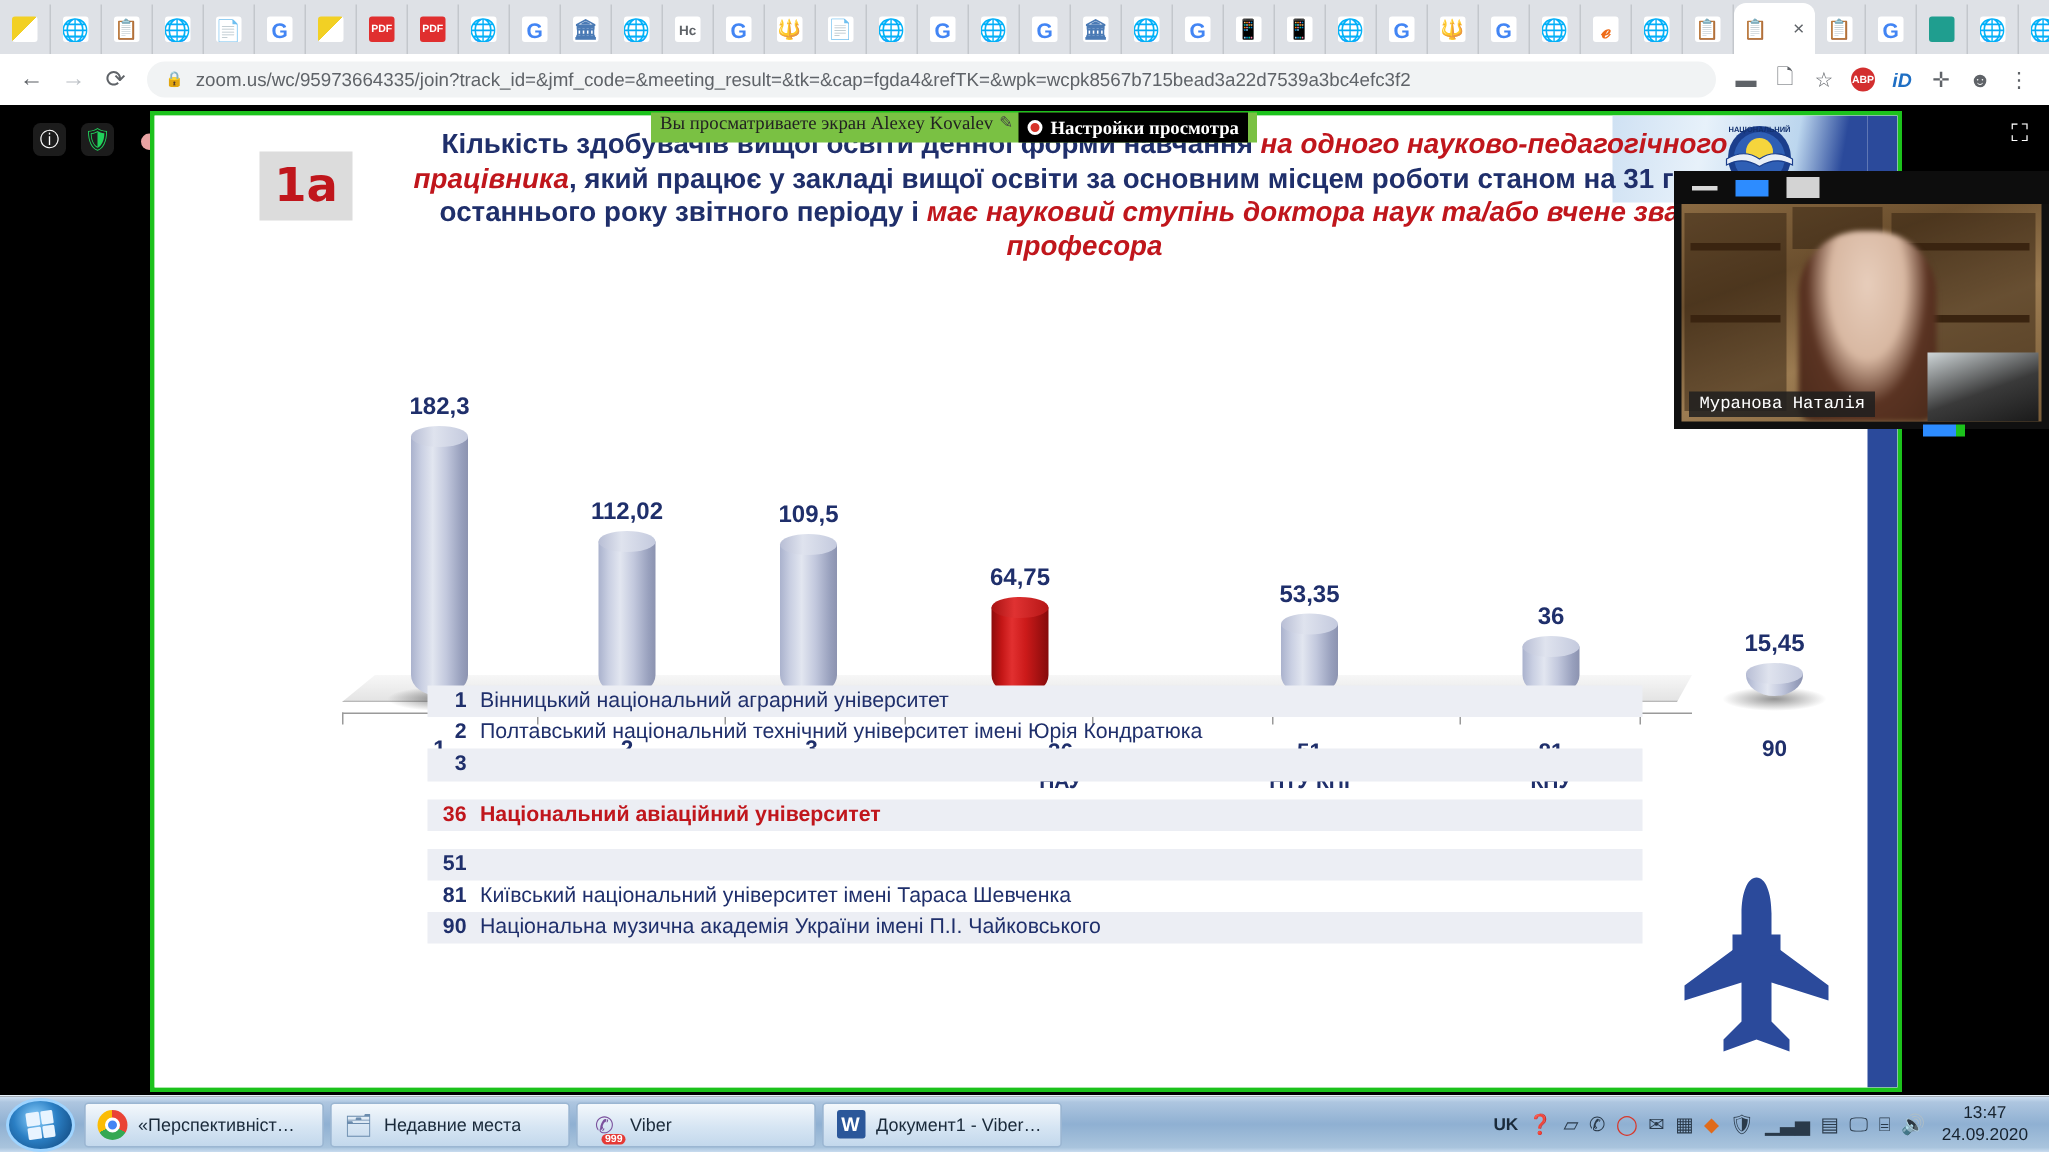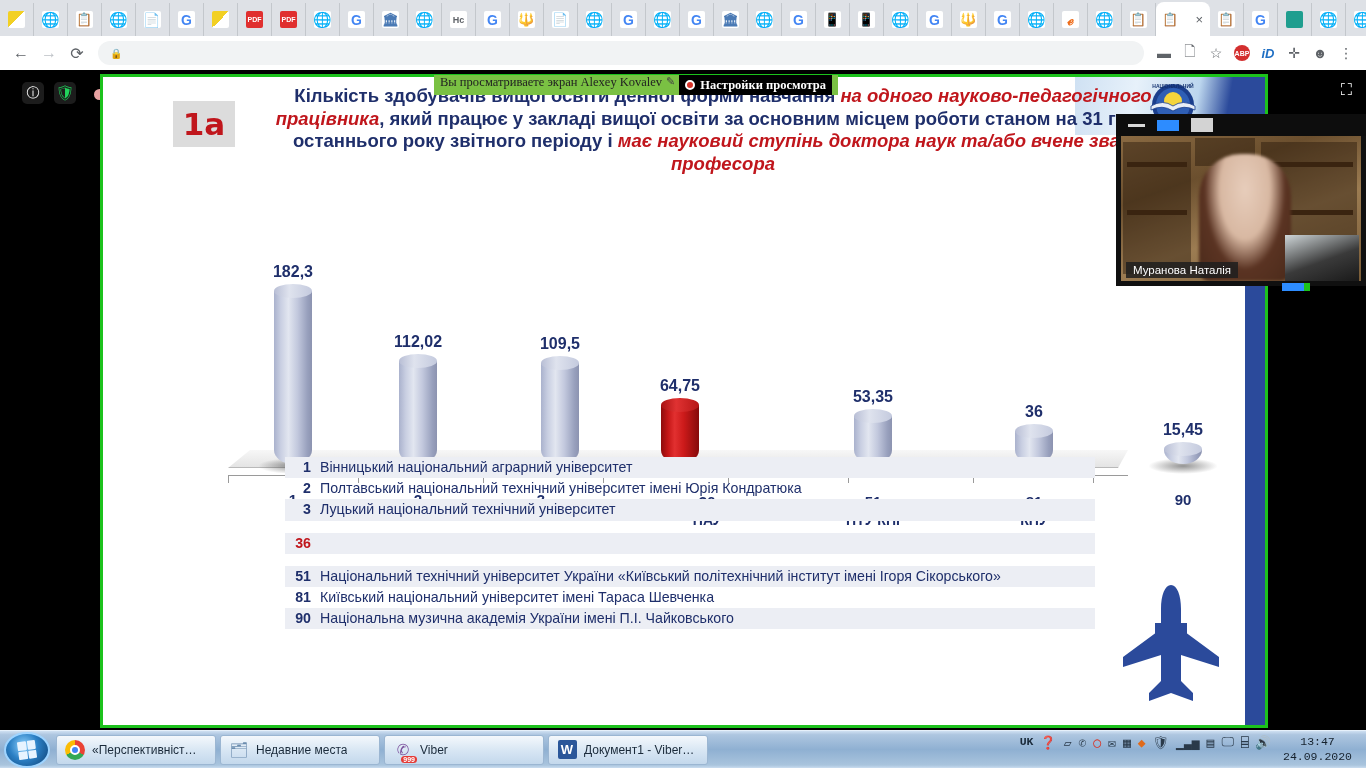--- a/index.html
+++ b/index.html
@@ -222,21 +222,21 @@
     border-radius: 42px 42px 10px 10px;
     filter: blur(1.6px);
   }
   .person2 {
     position:absolute; right: 2px; bottom: 0; width: 74px; height: 46px;
     background: linear-gradient(160deg,#cfd6d8,#3a3a3a 55%,#1a1a1a);
   }
   .vname {
     position: absolute; left: 5px; bottom: 3px;
     background: rgba(30,30,30,.85); color: #fff;
-    font-family: Liberation Sans, sans-serif; font-size: 11.5px;
+    font-family: Liberation Mono, monospace; font-size: 11.5px;
     padding: 2px 7px;
   }
   .vaccent { position:absolute; right: 62px; bottom: -5px; width: 22px; height: 8px; background: #2d8cff; }
   .vaccent2 { position:absolute; right: 56px; bottom: -5px; width: 6px; height: 8px; background: #1cc21c; }
 
   
   .taskbar {
     position: absolute; left: 0; right: 0; bottom: 0; height: 38px;
     background: linear-gradient(#cfe0f2 0%,#aec6e0 10%,#8fb0d2 50%,#a9c4dd 92%,#c9dcef 100%);
     border-top: 1px solid #e6f0fa;
@@ -268,21 +268,21 @@
   .ic-chrome::after { content:''; position:absolute; left:5px; top:5px; width:10px; height:10px;
     border-radius:50%; background:#4285f4; border:2px solid #fff; box-sizing:border-box;}
   .ic-folder { background:#f6d98a; border:1px solid #d9b45c; border-radius:2px; }
   .ic-viber { color:#7b519d; font-size: 17px; position:relative; }
   .ic-viber .cnt { position:absolute; right:-4px; bottom:-3px; background:#e53935; color:#fff;
     font-size:7px; border-radius:7px; padding:0 2px; font-weight:bold; }
   .ic-word { background:#2b579a; color:#fff; font-weight:bold; font-size:13px; border-radius:2px;
     width:19px;height:19px;display:flex;align-items:center;justify-content:center; }
   .ic-recent { color:#6b8cae; font-size: 15px; }
 
-  .tray { margin-left: auto; display: flex; align-items: flex-start; gap: 7px; padding-right: 6px; font-family: Liberation Mono, monospace; }
+  .tray { margin-left: auto; display: flex; align-items: center; gap: 7px; padding-right: 6px; }
   .tray .lang { font-size: 11.5px; color:#1a2a3a; font-weight: 600; }
   .tray .ti { font-size: 13px; color:#2a3a4a; display:flex; align-items:center; }
   .clock { text-align: center; font-size: 11.5px; color:#16222e; line-height: 1.25; padding: 0 8px 0 4px; }
 </style>
 </head>
 <body>
 
 <div class="browser">
 
   <div class="tabstrip">
@@ -411,20 +411,21 @@
       </div>
 
   </div>
 
   <div class="toolbar">
     <div class="navbtn">←</div>
     <div class="navbtn dim">→</div>
     <div class="navbtn">⟳</div>
     <div class="omnibox">
       <span class="lock">🔒</span>
+      <span class="urltxt">zoom.us/wc/95973664335/join?track_id=&amp;jmf_code=&amp;meeting_result=&amp;tk=&amp;cap=fgda4&amp;refTK=&amp;wpk=wcpk8567b715bead3a22d7539a3bc4efc3f2</span>
     </div>
     <div class="tbicon">▬</div>
     <div class="tbicon">🗋</div>
     <div class="tbicon">☆</div>
     <div class="tbicon">
         <span class="badge-abp">ABP</span>
       </div>
     <div class="tbicon">
         <span class="badge-id">iD</span>
       </div>
@@ -489,21 +490,21 @@
 
           <div class="bar-slot" style="left:190px;">
             <div class="bar-val">112,02</div>
             <div class="cyl" style="width:38px;height:110px;">
               <div class="shadow"></div>
               <div class="body"></div>
               <div class="cap"></div>
             </div>
           </div>
 
-          <div class="bar-slot" style="left:332px;">
+          <div class="bar-slot" style="left:311px;">
             <div class="bar-val">109,5</div>
             <div class="cyl" style="width:38px;height:108px;">
               <div class="shadow"></div>
               <div class="body"></div>
               <div class="cap"></div>
             </div>
           </div>
 
           <div class="bar-slot" style="left:452px;">
             <div class="bar-val">64,75</div>
@@ -571,34 +572,33 @@
           <div class="lrow alt">
             <span class="num">1</span>
             <span>Вінницький національний аграрний університет</span>
           </div>
           <div class="lrow">
             <span class="num">2</span>
             <span>Полтавський національний технічний університет імені Юрія Кондратюка</span>
           </div>
           <div class="lrow alt">
             <span class="num">3</span>
-            <span>Луцький національний технічний університет</span>
           </div>
 
           <div class="lgap"></div>
 
           <div class="lrow alt red">
             <span class="num">36</span>
+            <span>Національний авіаційний університет</span>
           </div>
 
           <div class="lgap"></div>
 
           <div class="lrow alt">
             <span class="num">51</span>
-            <span>Національний технічний університет України «Київський політехнічний інститут імені Ігоря Сікорського»</span>
           </div>
           <div class="lrow">
             <span class="num">81</span>
             <span>Київський національний університет імені Тараса Шевченка</span>
           </div>
           <div class="lrow alt">
             <span class="num">90</span>
             <span>Національна музична академія України імені П.І. Чайковського</span>
           </div>
         </div>

